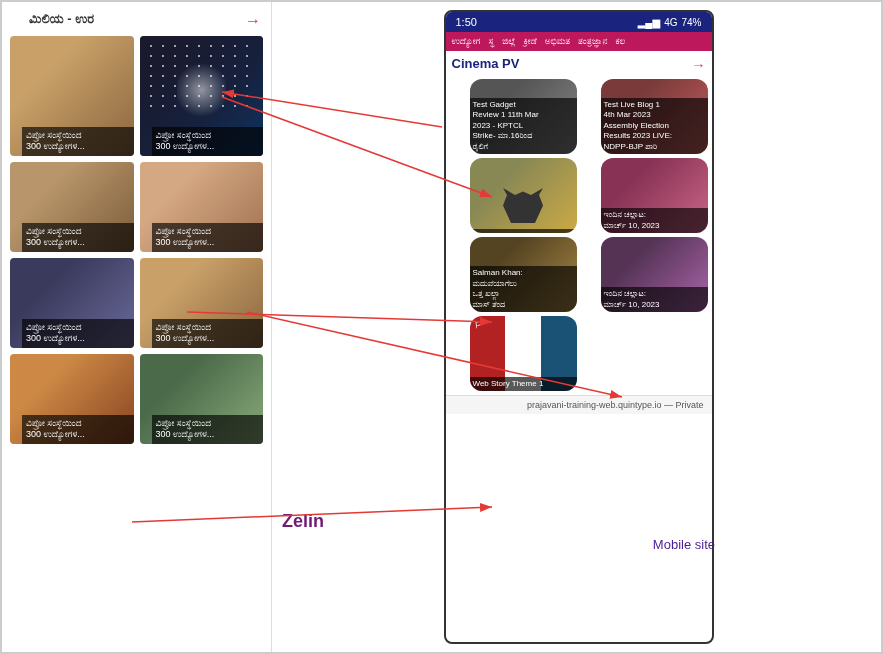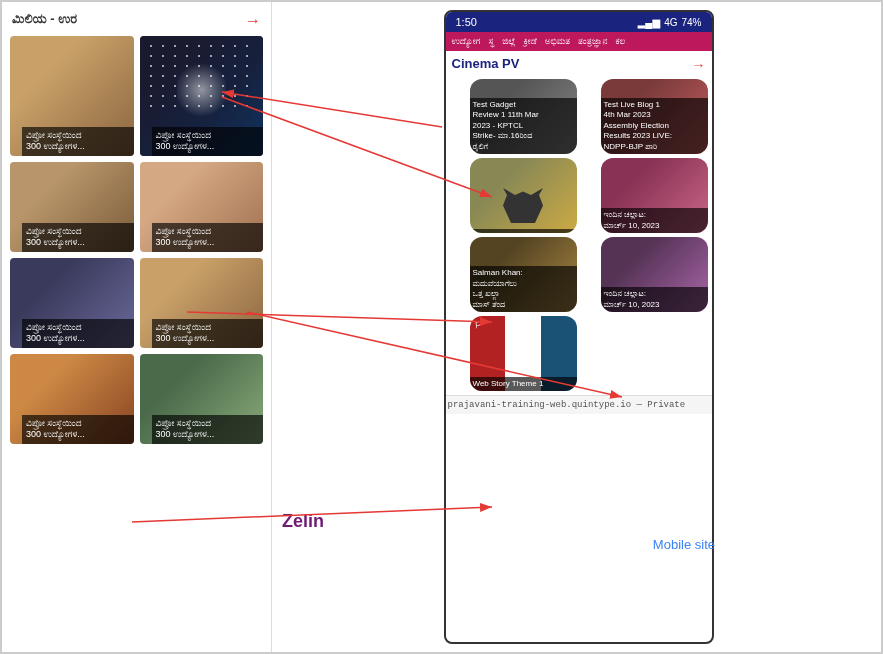--- a/index.html
+++ b/index.html
@@ -30,20 +30,21 @@
       overflow: hidden;
       position: relative;
     }
 
     .left-panel-header {
       display: flex;
       align-items: center;
       justify-content: space-between;
       margin-bottom: 8px;
       padding: 0 2px;
+      margin-left: 17px;
     }
 
     .left-panel-title {
       font-size: 13px;
       font-weight: bold;
       color: #333;
     }
 
     .left-panel-arrow {
       color: #e53935;
@@ -201,32 +202,31 @@
       padding: 2px 3px;
       line-height: 1.3;
     }
 
     
     .m-img-car { background: linear-gradient(135deg, #555 30%, #888 100%); }
 
     .mobile-bottom-url {
       background: #f5f5f5;
       border-top: 1px solid #ddd;
-      padding: 4px 2px;
+      padding: 4px 8px;
       font-size: 9px;
       color: #555;
-      text-align: left;
-      font-family: Liberation Mono, monospace;
+      text-align: right;
     }
 
     .mobile-site-label {
       position: absolute;
       right: 10px;
       bottom: 100px;
-      color: #3b82f6;
+      color: #4c1d95;
       font-size: 13px;
       font-weight: normal;
     }
 
     
     .full-overlay {
       position: absolute;
       top: 0;
       left: 0;
       width: 883px;

